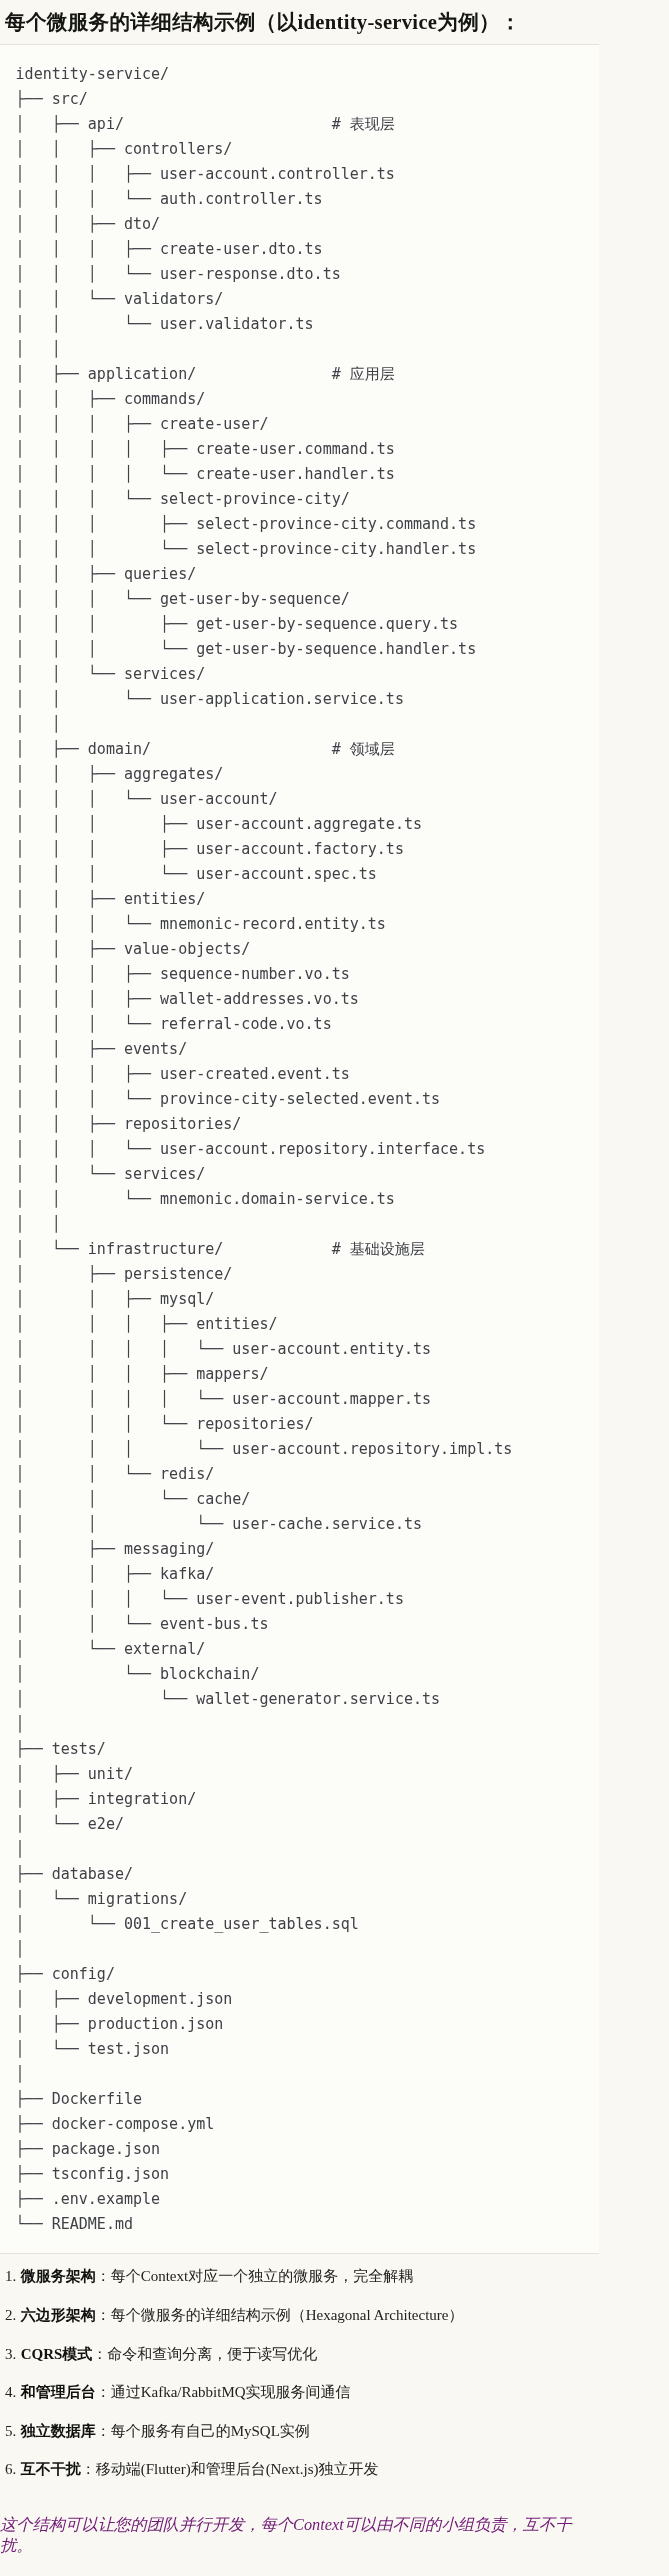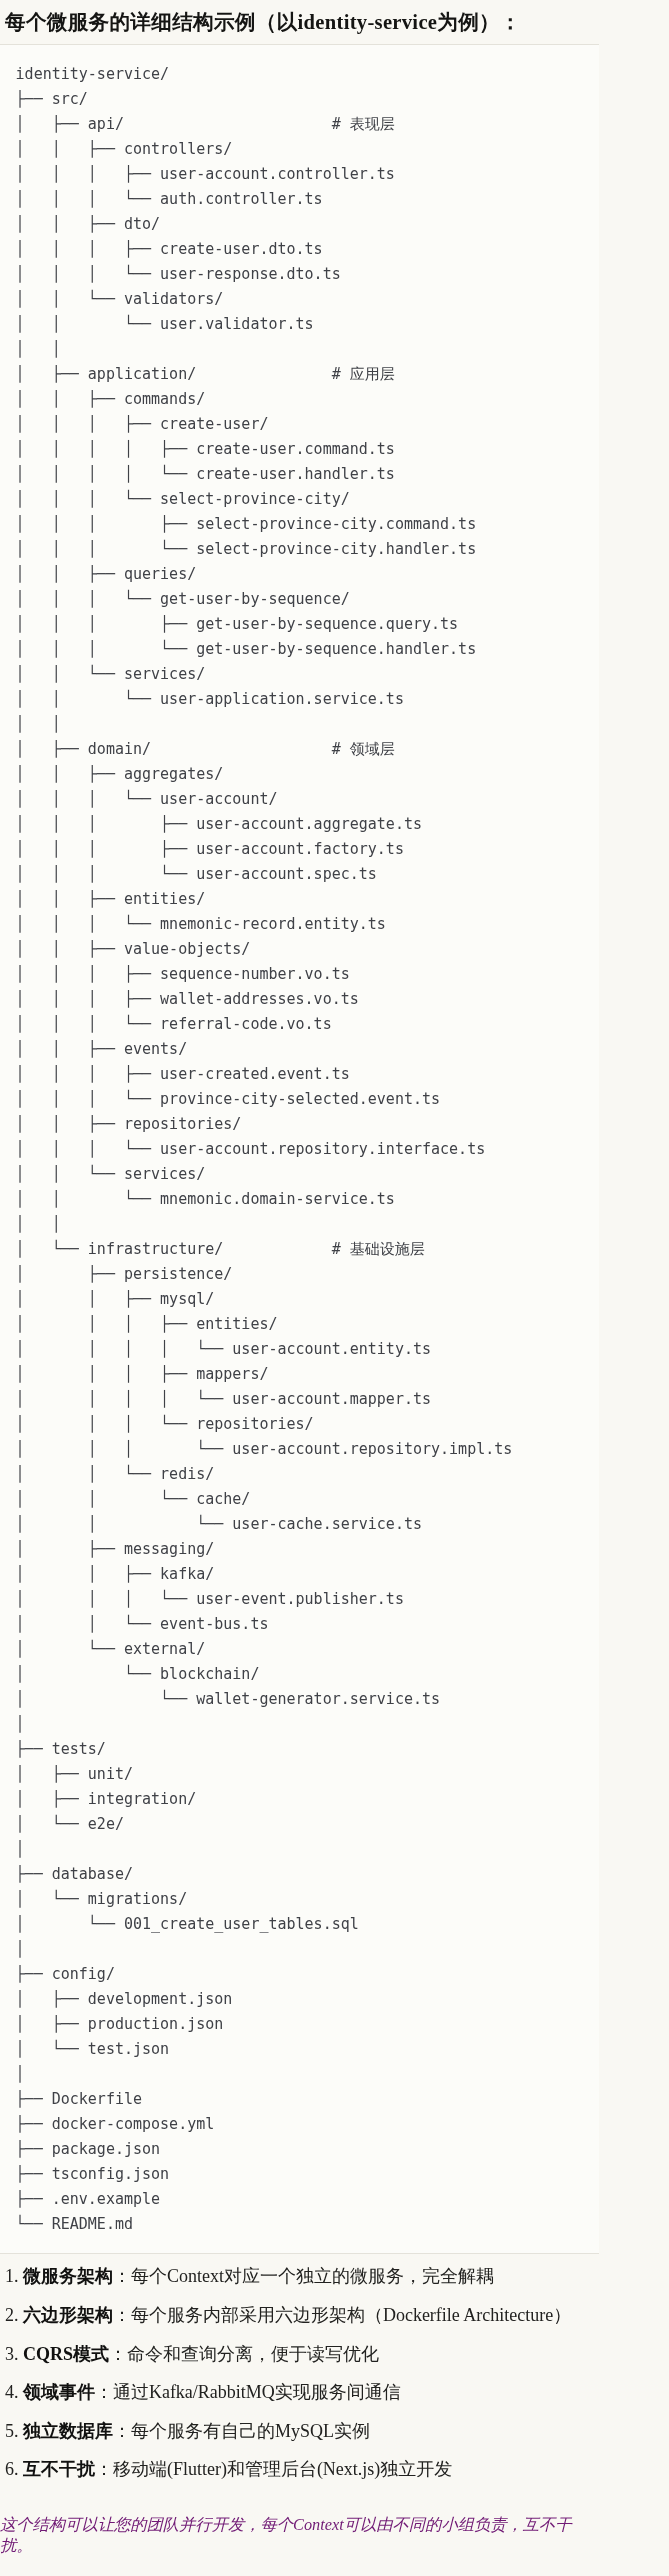--- a/index.html
+++ b/index.html
@@ -47,21 +47,21 @@
     line-height:29px;
     font-weight:bold;
     color:#151513;
   }
   .notes{
     list-style:none;
     margin:12.5px 0 0 0;
     padding:0 0 0 5px;
   }
   .note{
-    font-size:18px;
+    font-size:15px;
     line-height:20.6px;
     margin-bottom:18px;
     color:#222220;
   }
   .note-num{
     margin-right:4.4px;
   }
   .note-label{
     font-weight:bold;
     color:#111110;
@@ -168,23 +168,23 @@
 ├── docker-compose.yml
 ├── package.json
 ├── tsconfig.json
 ├── .env.example
 └── README.md</pre>
   </div>
 
 
   <ol class="notes">
     <li class="note"><span class="note-num">1.</span><span class="note-label">微服务架构</span><span class="note-sep">：</span><span class="note-text">每个Context对应一个独立的微服务，完全解耦</span></li>
-    <li class="note"><span class="note-num">2.</span><span class="note-label">六边形架构</span><span class="note-sep">：</span><span class="note-text">每个服务内部采用六边形架构（Dockerfile Architecture）</span></li>
+    <li class="note"><span class="note-num">2.</span><span class="note-label">六边形架构</span><span class="note-sep">：</span><span class="note-text">每个微服务的详细结构示例（Hexagonal Architecture）</span></li>
     <li class="note"><span class="note-num">3.</span><span class="note-label">CQRS模式</span><span class="note-sep">：</span><span class="note-text">命令和查询分离，便于读写优化</span></li>
-    <li class="note"><span class="note-num">4.</span><span class="note-label">领域事件</span><span class="note-sep">：</span><span class="note-text">通过Kafka/RabbitMQ实现服务间通信</span></li>
+    <li class="note"><span class="note-num">4.</span><span class="note-label">和管理后台</span><span class="note-sep">：</span><span class="note-text">通过Kafka/RabbitMQ实现服务间通信</span></li>
     <li class="note"><span class="note-num">5.</span><span class="note-label">独立数据库</span><span class="note-sep">：</span><span class="note-text">每个服务有自己的MySQL实例</span></li>
     <li class="note"><span class="note-num">6.</span><span class="note-label">互不干扰</span><span class="note-sep">：</span><span class="note-text">移动端(Flutter)和管理后台(Next.js)独立开发</span></li>
   </ol>
 
   <p class="footer-note">这个结构可以让您的团队并行开发，每个Context可以由不同的小组负责，互不干扰。</p>
 
 </div>
 
 
 </body></html>

